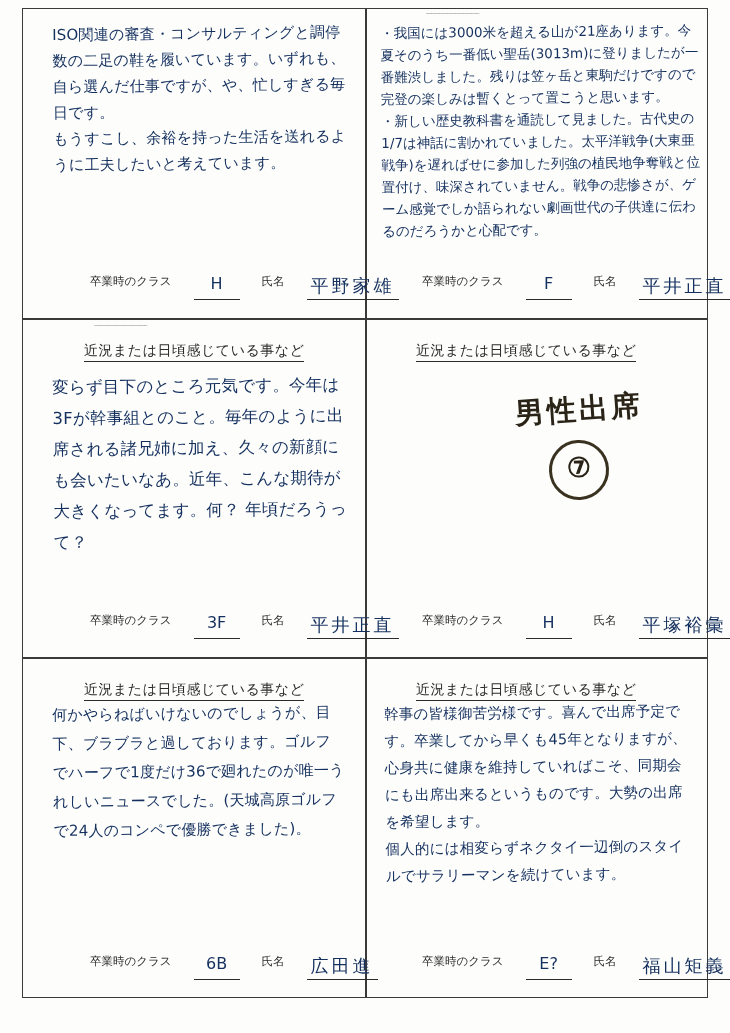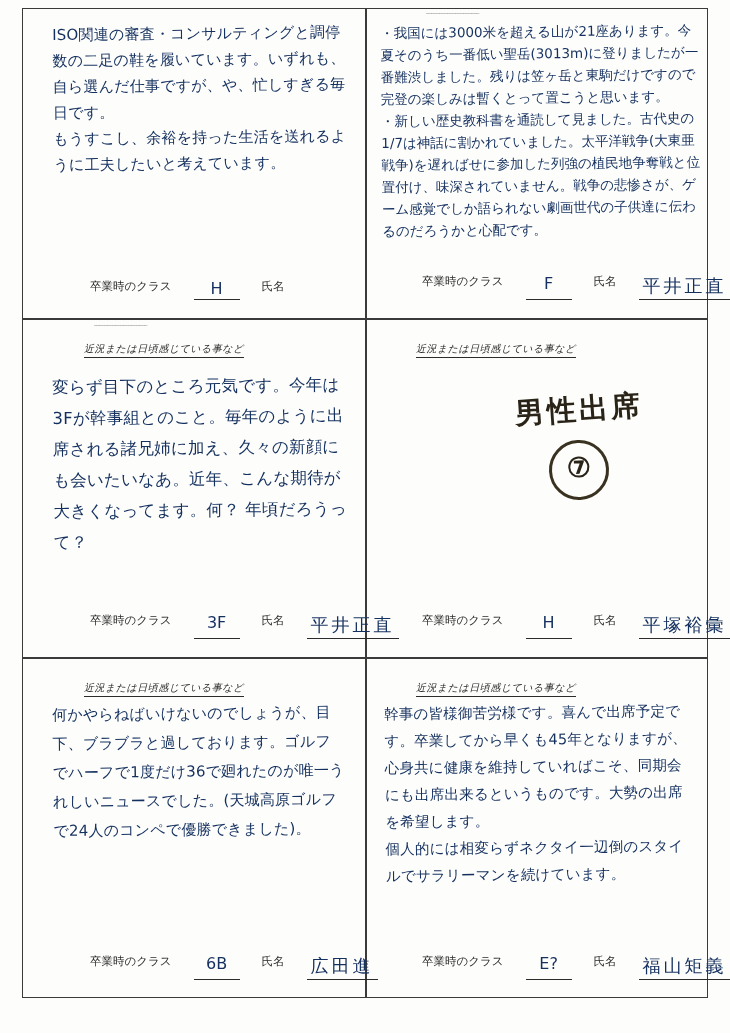--- a/index.html
+++ b/index.html
@@ -71,27 +71,26 @@
     position: relative;
     width: 100%;
     height: 100%;
   }
 
   
   .section-heading {
     position: absolute;
     left: 50px;
     top: 22px;
-    font-size: 10px;
+    font-size: 14px;
     letter-spacing: 0.5px;
     color: #2b2b2b;
     border-bottom: 1px solid #2b2b2b;
     padding-bottom: 1px;
     white-space: nowrap;
-    font-style: italic;
   }
 
   
   .handwriting {
     position: absolute;
     left: 18px;
     right: 12px;
     font-family: "DejaVu Sans", sans-serif;
     font-size: 15px;
     line-height: 26px;
@@ -214,20 +213,21 @@
   <div class="h-divider r2"></div>
 
   <div class="cell c-left row1">
     <div class="cell-inner">
       <div class="handwriting hw-r1l">ISO関連の審査・コンサルティングと調停数の二足の鞋を履いています。いずれも、自ら選んだ仕事ですが、や、忙しすぎる毎日です。
 もうすこし、余裕を持った生活を送れるように工夫したいと考えています。</div>
       <div class="sig-row">
         <span class="sig-label">卒業時のクラス</span>
         <span class="sig-class">H</span>
         <span class="sig-name-label">氏名</span>
+        <span class="sig-name">平野家雄</span>
       </div>
     </div>
   </div>
 
   <div class="cell c-right row1">
     <div class="cell-inner">
       <div class="scan-artifact">‾‾‾‾‾‾‾‾‾‾‾‾‾‾‾‾‾‾‾‾</div>
       <div class="handwriting bulleted hw-r1r">・我国には3000米を超える山が21座あります。今夏そのうち一番低い聖岳(3013m)に登りましたが一番難渋しました。残りは笠ヶ岳と東駒だけですので完登の楽しみは暫くとって置こうと思います。
 ・新しい歴史教科書を通読して見ました。古代史の1/7は神話に割かれていました。太平洋戦争(大東亜戦争)を遅ればせに参加した列強の植民地争奪戦と位置付け、味深されていません。戦争の悲惨さが、ゲーム感覚でしか語られない劇画世代の子供達に伝わるのだろうかと心配です。</div>
       <div class="sig-row">

